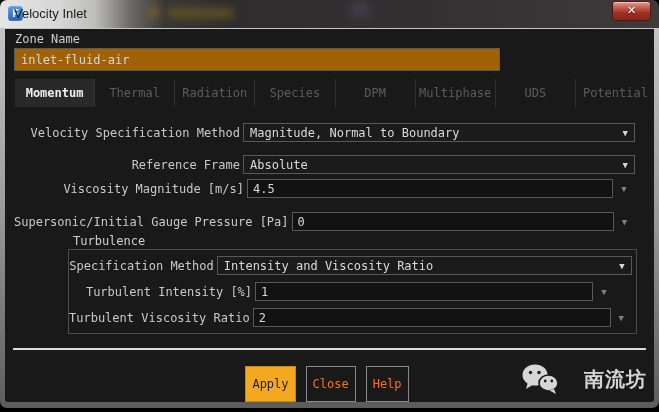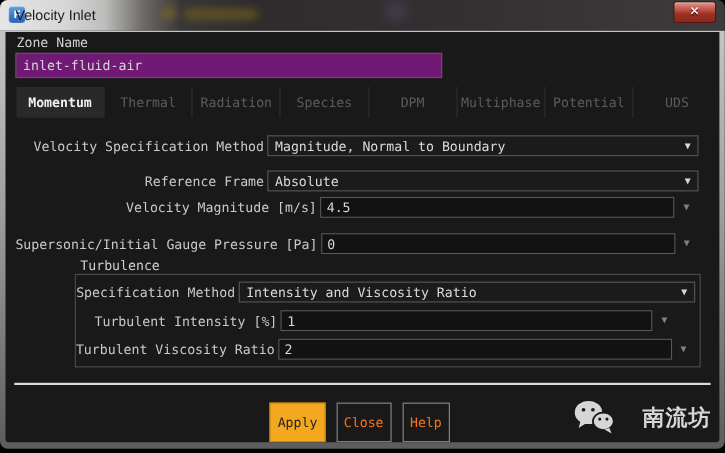--- a/index.html
+++ b/index.html
@@ -34,22 +34,22 @@
 
   .body-frame{position:absolute;top:28px;left:0;right:0;bottom:4px;
     background:linear-gradient(180deg,#c4c4c4 0%,#9d9d9d 45%,#5c5c5c 100%);
     border-radius:0 0 7px 7px;padding:1px 5px 6px 5px;box-sizing:border-box;}
   .content{position:relative;width:100%;height:100%;background:#191919;
     border-radius:0 0 3px 3px;box-sizing:border-box;padding:0 14px 0 9px;
     color:#c6c6c6;font-size:12px;overflow:hidden;}
 
   
   .zone-label{margin:3px 0 0 1px;line-height:15px;color:#cfcfcf;}
-  .zone-input{display:block;margin-top:1px;width:388px;height:23px;
-    box-sizing:border-box;background:#701a75;border:1px solid #5a5a5a;
+  .zone-input{display:block;margin-top:1px;width:486px;height:23px;
+    box-sizing:border-box;background:#a16207;border:1px solid #5a5a5a;
     color:#d6d6d6;font:12px "DejaVu Sans Mono",monospace;padding:0 6px;}
 
   
   .tabbar{margin:8px 0 0 1px;width:640px;height:28px;display:flex;}
   .tab{flex:1;display:flex;align-items:center;justify-content:center;
     color:#5c5c5c;border-left:1px solid #313131;box-sizing:border-box;cursor:pointer;}
   .tab:first-child{border-left:none;}
   .tab.active{background:#292929;color:#efefef;font-weight:bold;}
 
   
@@ -109,43 +109,43 @@
     <div class="zone-label">Zone Name</div>
     <input class="zone-input" type="text" value="inlet-fluid-air" style="">
 
     <div class="tabbar">
       <div class="tab active">Momentum</div>
       <div class="tab">Thermal</div>
       <div class="tab">Radiation</div>
       <div class="tab">Species</div>
       <div class="tab">DPM</div>
       <div class="tab">Multiphase</div>
+      <div class="tab">UDS</div>
       <div class="tab">Potential</div>
-      <div class="tab">UDS</div>
     </div>
 
     <div class="form-row mt1">
       <span class="lbl">Velocity Specification Method</span>
       <div class="dd w-main">
         <span class="val">Magnitude, Normal to Boundary</span>
         <span class="arr">▼</span>
       </div>
     </div>
 
     <div class="form-row mt2">
       <span class="lbl">Reference Frame</span>
       <div class="dd w-main">
         <span class="val">Absolute</span>
         <span class="arr">▼</span>
       </div>
     </div>
 
     <div class="form-row mt3">
-      <span class="lbl">Velocity Magnitude [m/s]</span>
-      <input class="entry" style="width: 322px;" type="text" value="4.5">
+      <span class="lbl">Viscosity Magnitude [m/s]</span>
+      <input class="entry" style="width: 366px;" type="text" value="4.5">
       <span class="spin">▼</span>
     </div>
 
     <div class="form-row mt4">
       <span class="lbl">Supersonic/Initial Gauge Pressure [Pa]</span>
       <input class="entry" style="width: 333px;" type="text" value="0">
       <span class="spin">▼</span>
     </div>
 
     <div class="turb-label">Turbulence</div>

